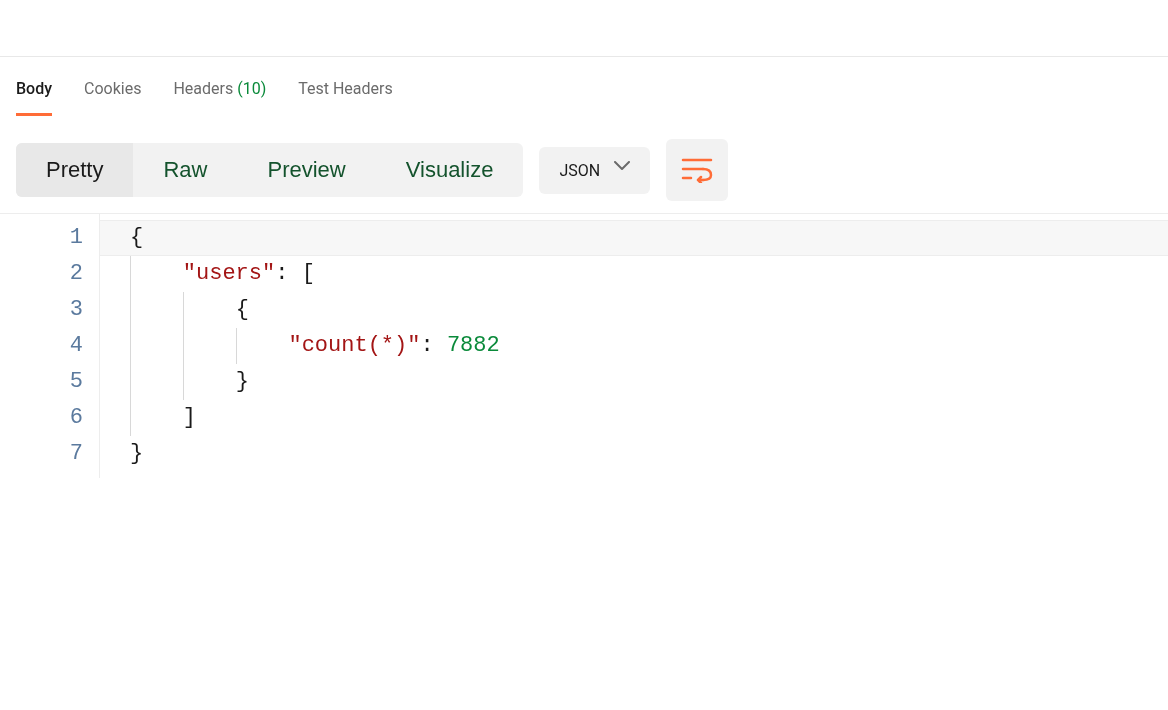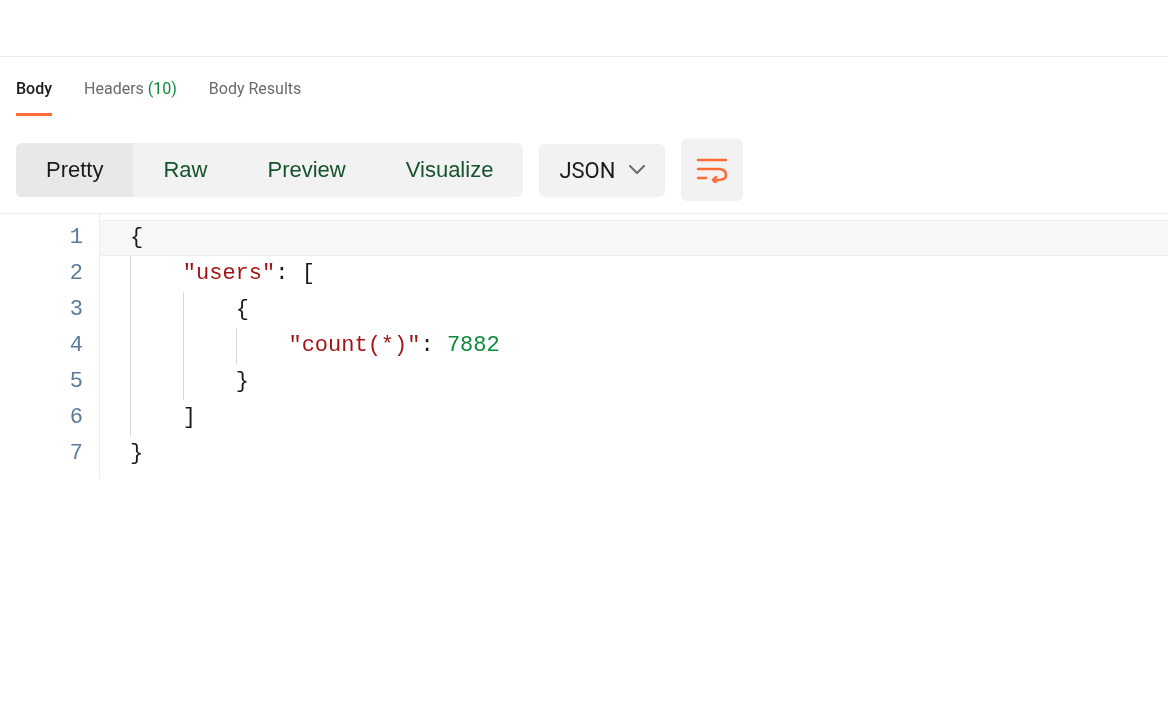--- a/index.html
+++ b/index.html
@@ -67,25 +67,24 @@
       cursor: pointer;
       border: none;
       background: transparent;
     }
     .seg-btn.active {
       background: #e8e8e8;
       color: #1a1a1a;
     }
     .format-select {
       display: flex;
-      align-items: center;
       background: #f2f2f2;
       border-radius: 6px;
       padding: 14px 20px;
-      font-size: 22px;
+      font-size: 16px;
       color: #1a1a1a;
       cursor: pointer;
       gap: 14px;
     }
     .chevron {
       width: 16px;
       height: 10px;
     }
     .wrap-btn {
       display: flex;
@@ -162,25 +161,26 @@
       color: #1a1a1a;
     }
   </style>
 </head>
 <body>
 
 <div class="top-space"></div>
 
 <div class="tabs-row">
   <div class="tab active">Body</div>
+  <div class="tab">Cookies</div>
   <div class="tab">
     <span>Headers</span>
     <span class="count">(10)</span>
   </div>
-  <div class="tab">Body Results</div>
+  <div class="tab">Test Headers</div>
 </div>
 
 <div class="controls-row">
   <div class="seg-group">
     <button class="seg-btn active">Pretty</button>
     <button class="seg-btn">Raw</button>
     <button class="seg-btn">Preview</button>
     <button class="seg-btn">Visualize</button>
   </div>
   <div class="format-select">

